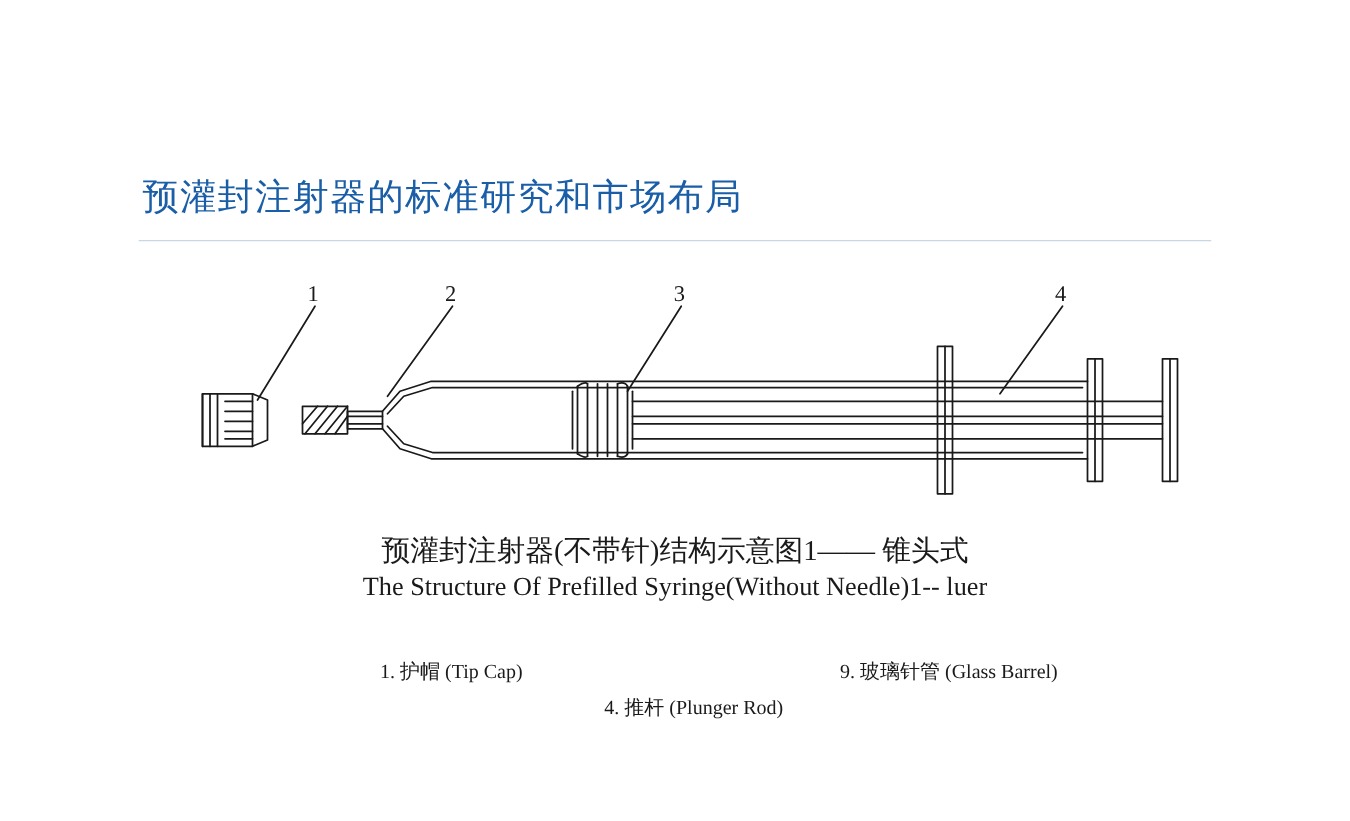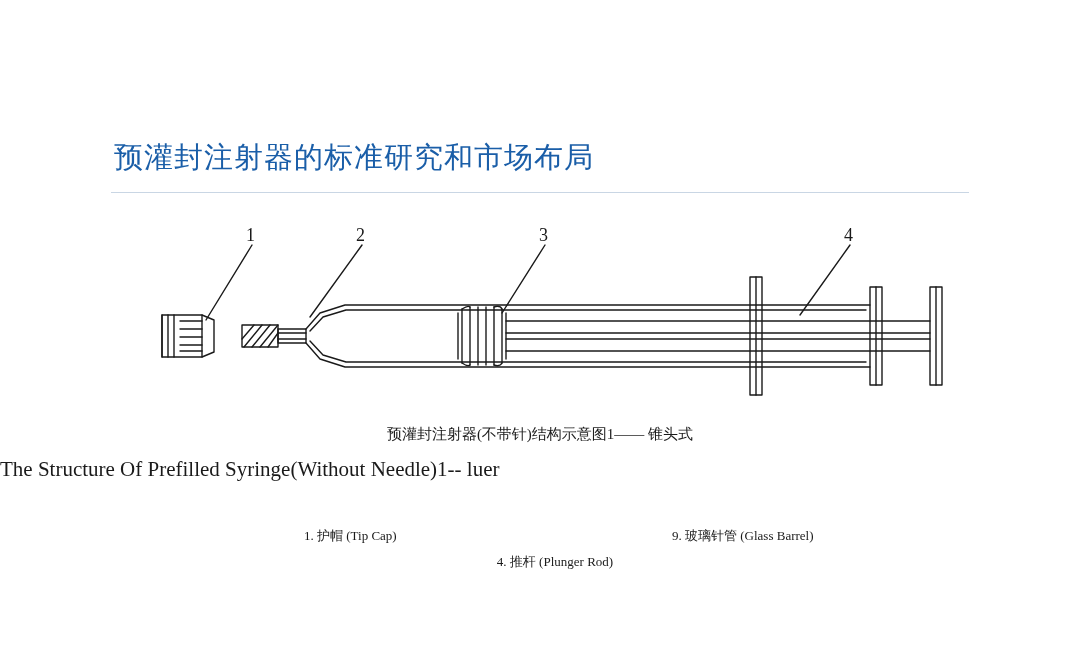--- a/index.html
+++ b/index.html
@@ -43,42 +43,42 @@
     top: 225px;
     width: 860px;
     height: 200px;
   }
   .caption-cn {
     position: absolute;
     left: 0;
     top: 425px;
     width: 1080px;
     text-align: center;
-    font-size: 15px;
+    font-size: 23px;
     color: #1a1a1a;
     font-family: "Liberation Serif", serif;
     white-space: nowrap;
   }
   .caption-en {
     position: absolute;
     left: 0;
     top: 457px;
     width: 1080px;
-    text-align: left;
+    text-align: center;
     font-size: 21px;
     color: #1a1a1a;
     font-family: "Liberation Serif", serif;
     white-space: nowrap;
   }
   .legend {
     position: absolute;
     left: 290px;
     top: 527px;
     width: 660px;
-    font-size: 13px;
+    font-size: 16px;
     color: #1a1a1a;
   }
   .legend-row {
     display: flex;
     width: 100%;
     margin-bottom: 8px;
   }
   .legend-cell {
     width: 50%;
     white-space: nowrap;

